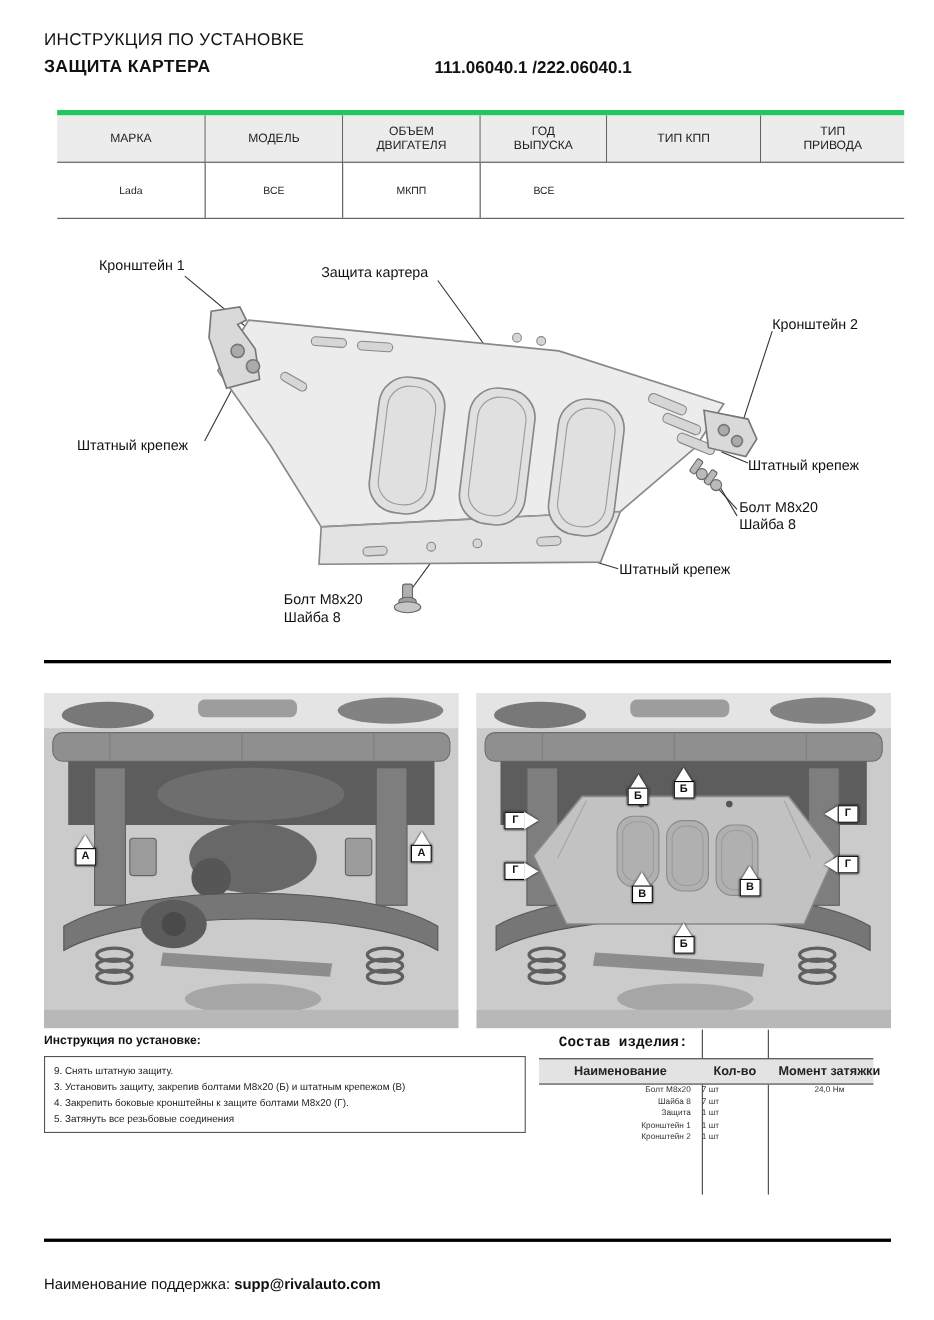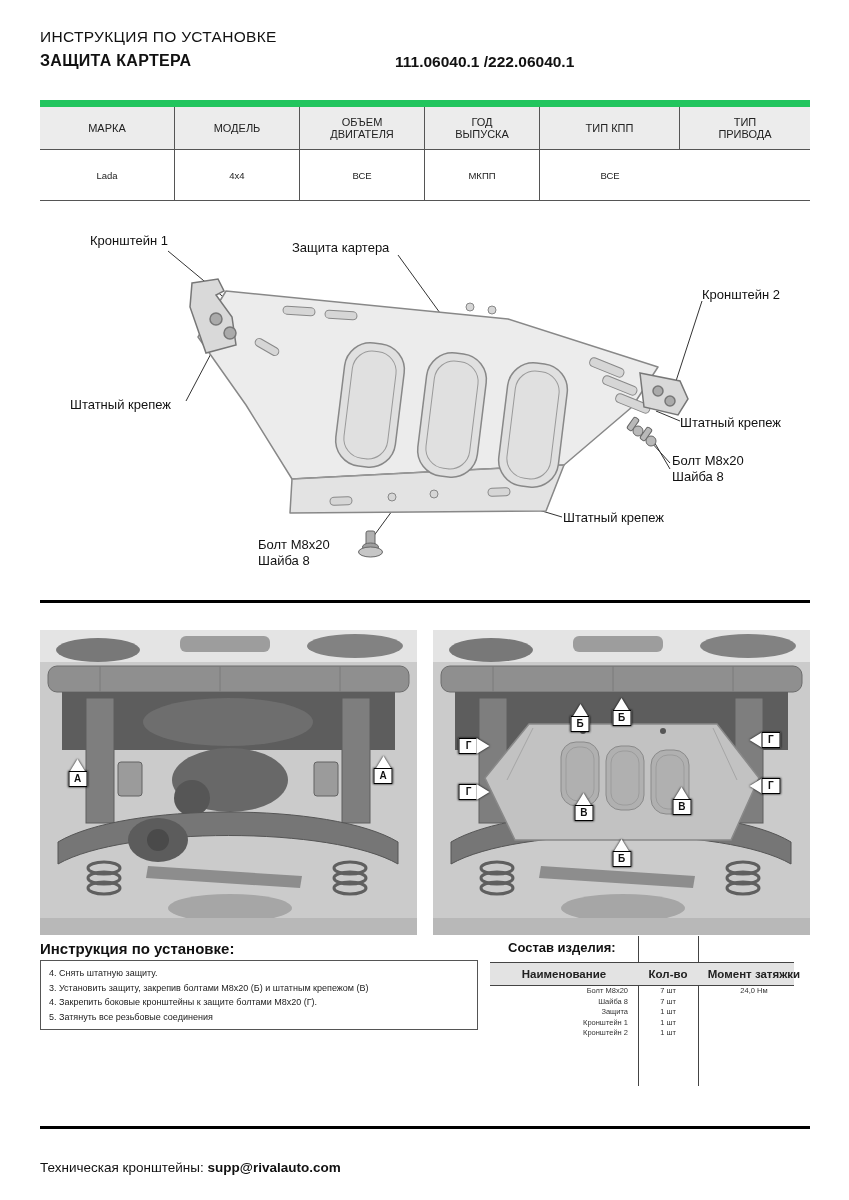--- a/index.html
+++ b/index.html
@@ -5,21 +5,21 @@
   html,body{margin:0;padding:0;background:#fff;}
   .page{position:relative;width:849px;height:1200px;background:#ffffff;
         font-family:"Liberation Sans",sans-serif;color:#111;overflow:hidden;}
 
   
   .doc-title{position:absolute;left:40px;top:28px;font-size:15.5px;letter-spacing:.3px;}
   .doc-subtitle{position:absolute;left:40px;top:52px;font-size:16px;font-weight:bold;letter-spacing:.3px;}
   .part-numbers{position:absolute;left:395px;top:53px;font-size:15.5px;font-weight:bold;}
 
   
-  .spec-table{position:absolute;left:40px;top:100px;width:770px;border-top:7px solid #22c55e;border-bottom:1px solid #555;}
+  .spec-table{position:absolute;left:52px;top:100px;width:770px;border-top:5px solid #22c55e;border-bottom:1px solid #555;}
   .spec-head,.spec-body{display:grid;grid-template-columns:135px 125px 125px 115px 140px 130px;}
   .spec-head>div{background:#ececec;height:42px;border-bottom:1px solid #555;}
   .spec-body>div{height:50px;}
   .spec-head>div,.spec-body>div{display:flex;align-items:center;justify-content:center;text-align:center;
       white-space:pre-line;border-right:1px solid #555;}
   .spec-head>div{font-size:11px;color:#222;}
   .spec-body>div{font-size:9.5px;color:#222;}
   .spec-head>div:last-child,.spec-body>div:last-child{border-right:none;}
 
   
@@ -40,37 +40,37 @@
           font-size:10px;font-weight:bold;line-height:14px;padding:0 2px;}
   .marker .tri{width:0;height:0;}
   .marker.up{flex-direction:column;}
   .marker.up .tri{border-left:8px solid transparent;border-right:8px solid transparent;border-bottom:13px solid #fff;margin-bottom:-1px;}
   .marker.left{flex-direction:row;}
   .marker.left .tri{border-top:8px solid transparent;border-bottom:8px solid transparent;border-right:13px solid #fff;margin-right:-1px;}
   .marker.right{flex-direction:row-reverse;}
   .marker.right .tri{border-top:8px solid transparent;border-bottom:8px solid transparent;border-left:13px solid #fff;margin-left:-1px;}
 
   
-  .install-title{position:absolute;left:40px;top:940px;font-size:15px;font-weight:bold;}
+  .install-title{position:absolute;left:40px;top:940px;font-size:11px;font-weight:bold;}
   .install-box{position:absolute;left:40px;top:960px;width:420px;border:1px solid #555;padding:5px 8px;}
   .step{font-size:9px;line-height:14.5px;color:#222;}
 
   
   .parts{position:absolute;left:490px;top:936px;width:320px;height:150px;}
   .vline{position:absolute;top:0;width:1px;height:150px;background:#444;}
   .vline.v1{left:148px;} .vline.v2{left:208px;}
-  .parts-title{position:absolute;left:18px;top:4px;font-size:13px;font-weight:bold;}
+  .parts-title{position:absolute;left:18px;top:4px;font-size:13px;font-weight:bold;font-family:Liberation Mono, monospace;}
   .parts-head{position:absolute;left:0;top:26px;width:304px;height:22px;background:#e3e3e3;
       border-top:1px solid #444;border-bottom:1px solid #444;display:grid;grid-template-columns:148px 60px 112px;}
   .parts-head>div{display:flex;align-items:center;justify-content:center;font-size:11.5px;font-weight:bold;color:#222;}
   .parts-body{position:absolute;left:0;top:50px;width:320px;}
   .parts-row{display:grid;grid-template-columns:148px 60px 112px;}
   .parts-cell{font-size:7.5px;line-height:10.5px;color:#333;}
   .parts-cell.name{text-align:right;padding-right:10px;}
-  .parts-cell.qty{text-align:center;}
+  .parts-cell.qty{text-align:left;}
   .parts-cell.torque{text-align:center;}
 
   
   .footer-line1{position:absolute;left:40px;top:1138px;font-size:13.5px;}
   .footer-line2{position:absolute;left:40px;top:1160px;font-size:13.5px;}
   .footer-line2 b{font-weight:bold;}
 </style>
 </head>
 <body>
 
@@ -87,21 +87,20 @@
       <div>ОБЪЕМ
 ДВИГАТЕЛЯ</div>
       <div>ГОД
 ВЫПУСКА</div>
       <div>ТИП КПП</div>
       <div>ТИП
 ПРИВОДА</div>
     </div>
     <div class="spec-body">
       <div>Lada</div>
-      <div>4x4</div>
       <div>ВСЕ</div>
       <div>МКПП</div>
       <div>ВСЕ</div>
     </div>
   </div>
 
   <div class="diagram">
     <svg width="770" height="380" viewBox="0 0 770 380">
 
       <g stroke="#333" stroke-width="1" fill="none">
@@ -317,21 +316,21 @@
             <div class="tri"></div>
             <div class="box">Б</div>
           </div>
         </div>
     </div>
   </div>
 
   <div class="install-title">Инструкция по установке:</div>
   <div class="install-box">
     <div>
-        <div class="step">4. Снять штатную защиту.</div>
+        <div class="step">9. Снять штатную защиту.</div>
         <div class="step">3. Установить защиту, закрепив болтами М8х20 (Б) и штатным крепежом (В)</div>
         <div class="step">4. Закрепить боковые кронштейны к защите болтами М8х20 (Г).</div>
         <div class="step">5. Затянуть все резьбовые соединения</div>
       </div>
   </div>
 
   <div class="parts">
     <div class="vline v1"></div>
     <div class="vline v2"></div>
     <div class="parts-title">Состав изделия:</div>
@@ -364,17 +363,17 @@
         <div class="parts-row">
           <div class="parts-cell name">Кронштейн 2</div>
           <div class="parts-cell qty">1 шт</div>
           <div class="parts-cell torque"></div>
         </div>
       </div>
   </div>
 
   <div class="divider" style="top:1126px"></div>
   <div class="footer-line2">
-    <span>Техническая кронштейны:</span>
+    <span>Наименование поддержка:</span>
     <b>supp@rivalauto.com</b>
   </div>
 
 </div>
 
 </body></html>

